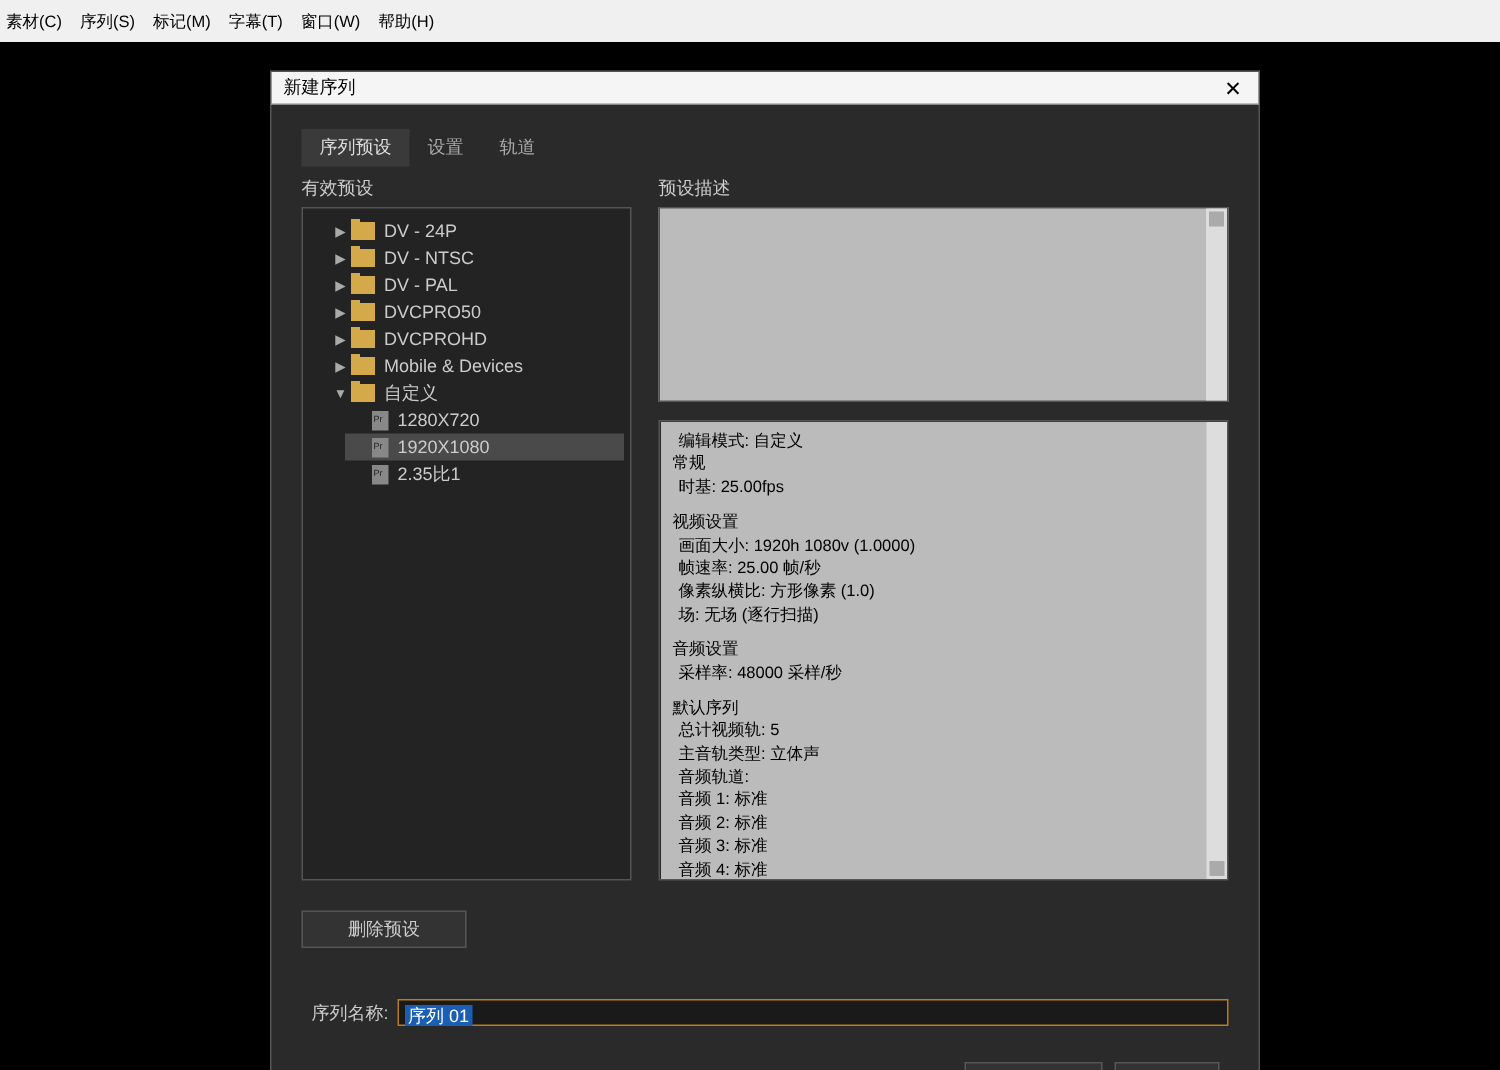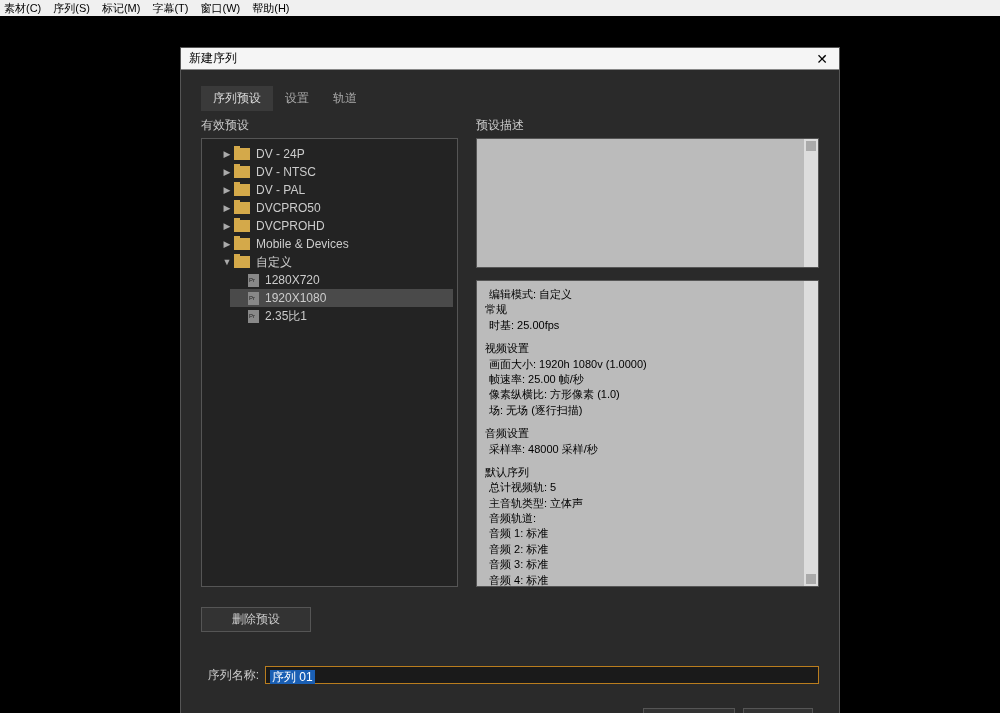--- a/index.html
+++ b/index.html
@@ -1,27 +1,27 @@
 <!DOCTYPE html>
 <html><head>
   <meta charset="utf-8">
   <style>
     * { margin: 0; padding: 0; box-sizing: border-box; font-family: "Microsoft YaHei", sans-serif; }
     body { background: #000; width: 1000px; height: 713px; overflow: hidden; }
-    .menubar { background: #f0f0f0; height: 16px; padding: 0 4px; font-size: 11px; color: #000; display: flex; gap: 12px; align-items: center; }
+    .menubar { background: #f0f0f0; height: 28px; padding: 0 4px; font-size: 11px; color: #000; display: flex; gap: 12px; align-items: center; }
     .dialog { position: absolute; left: 180px; top: 47px; width: 660px; height: 676px; background: #2a2a2a; border: 1px solid #555; }
     .titlebar { background: #f5f5f5; height: 22px; display: flex; align-items: center; padding: 0 8px; justify-content: space-between; border-bottom: 1px solid #888; }
     .titlebar-text { font-size: 12px; color: #000; }
     .close-btn { font-size: 14px; color: #000; cursor: pointer; width: 18px; text-align: center; }
     .dialog-body { padding: 16px 20px 0 20px; height: calc(100% - 22px); display: flex; flex-direction: column; }
     .tabs { display: flex; gap: 0; font-size: 12px; color: #aaa; }
     .tab { padding: 4px 12px; cursor: pointer; }
     .tab.active { background: #3a3a3a; color: #ddd; }
     .columns { display: flex; gap: 18px; margin-top: 6px; height: 470px; }
-    .col-left { width: 257px; display: flex; flex-direction: column; }
+    .col-left { width: 220px; display: flex; flex-direction: column; }
     .col-right { flex: 1; display: flex; flex-direction: column; }
     .section-label { font-size: 12px; color: #ccc; margin-bottom: 4px; }
     .tree-box { flex: 1; border: 1px solid #555; background: #232323; padding: 6px 4px; overflow: auto; font-size: 12px; color: #ccc; }
     .tree-row { display: flex; align-items: center; height: 18px; padding: 0 4px; cursor: pointer; }
     .tree-row.selected { background: #4a4a4a; }
     .tri { width: 10px; font-size: 9px; color: #aaa; text-align: center; margin-right: 2px; }
     .folder-icon { width: 16px; height: 12px; background: #d4a94a; margin-right: 6px; position: relative; }
     .folder-icon::before { content: ''; position: absolute; top: -2px; left: 0; width: 6px; height: 2px; background: #d4a94a; }
     .file-icon { width: 11px; height: 13px; background: #888; margin-right: 6px; margin-left: 14px; position: relative; }
     .file-icon::after { content: 'Pr'; position: absolute; font-size: 6px; color: #222; left: 1px; top: 3px; }

